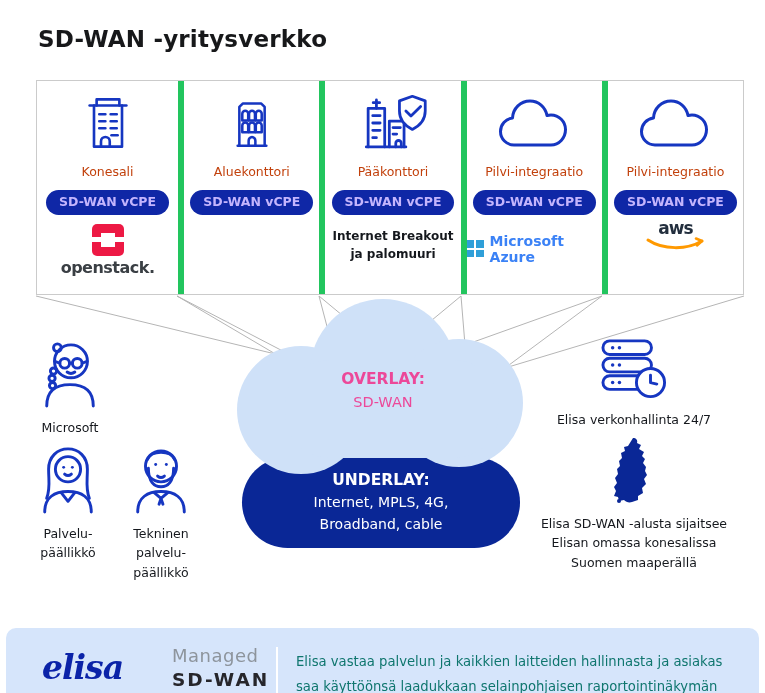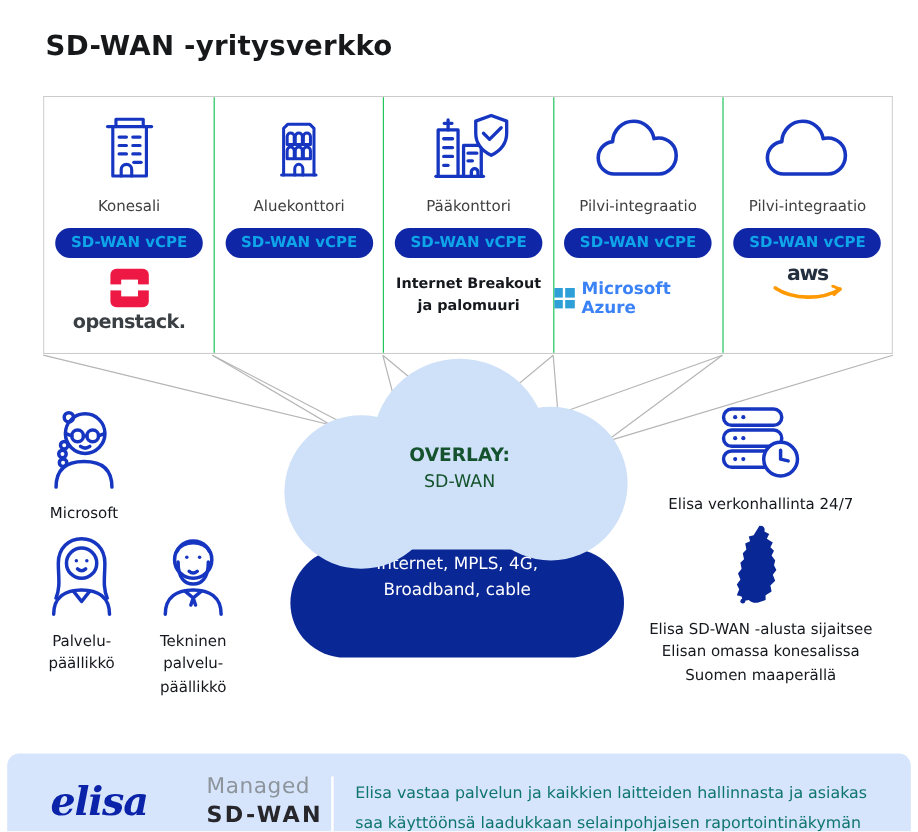--- a/index.html
+++ b/index.html
@@ -5,24 +5,24 @@
   html,body{margin:0;padding:0;background:#fff;}
   .page{position:relative;width:765px;height:693px;background:#ffffff;overflow:hidden;
         font-family:"DejaVu Sans",sans-serif;color:#17181a;}
   .title{position:absolute;left:38px;top:26px;font-size:23px;font-weight:bold;
          color:#17181a;letter-spacing:0.2px;}
   
   .cards{position:absolute;left:36px;top:80px;width:708px;height:215px;
          border:1px solid #cbcbcb;display:grid;grid-template-columns:repeat(5,1fr);
          background:#fff;box-sizing:border-box;}
   .card{display:flex;flex-direction:column;align-items:center;background:#fff;}
-  .card+.card{border-left:1px solid #22c55e;}
+  .card+.card{border-left:6px solid #22c55e;}
   .icon-wrap{height:66px;margin-top:9px;display:flex;align-items:center;justify-content:center;}
-  .card-label{margin-top:8px;font-size:12.5px;color:#404040;}
-  .badge{margin-top:11px;padding:6px 13px;background:#0f27a6;color:#0ea5e9;font-weight:bold;
+  .card-label{margin-top:8px;font-size:12.5px;color:#c2410c;}
+  .badge{margin-top:11px;padding:6px 13px;background:#0f27a6;color:#c4b5fd;font-weight:bold;
          font-size:12.5px;border-radius:16px;line-height:1;}
   .card-note{margin-top:12px;font-size:12px;font-weight:600;color:#15181d;text-align:center;
              line-height:1.5;white-space:pre-line;}
   .os-block{margin-top:9px;text-align:center;}
   .os-mark{width:32px;height:32px;background:#ed1944;border-radius:5px;position:relative;margin:0 auto;}
   .os-mark .os-hole{position:absolute;left:9px;top:9px;width:14px;height:14px;background:#fff;}
   .os-mark .os-slit{position:absolute;left:-1px;top:13.5px;width:34px;height:5px;background:#fff;}
   .os-word{font-size:16px;font-weight:600;color:#3a3f44;letter-spacing:-0.5px;margin-top:2px;}
   .az-block{margin-top:18px;display:flex;align-items:center;gap:6px;}
   .az-mark{width:17px;height:17px;display:grid;grid-template-columns:7.5px 7.5px;
@@ -31,21 +31,21 @@
   .az-word{font-size:14px;font-weight:600;color:#3b82f6;}
   .aws-block{margin-top:5px;text-align:center;}
   .aws-word{font-size:17px;font-weight:bold;color:#232f3e;letter-spacing:-1px;line-height:1;}
   
   .links{position:absolute;left:0;top:0;pointer-events:none;}
   .pill{position:absolute;left:242px;top:457px;width:278px;height:91px;border-radius:46px;
         background:#0a2796;color:#fff;text-align:center;}
   .pill .t1{margin-top:14px;font-size:15.5px;font-weight:bold;}
   .pill .t2{margin-top:3px;font-size:14px;line-height:1.55;white-space:pre-line;}
   .bigcloud{position:absolute;left:233px;top:298px;pointer-events:none;}
-  .overlay-label{position:absolute;left:283px;top:370px;width:200px;text-align:center;color:#14532d;}
+  .overlay-label{position:absolute;left:283px;top:370px;width:200px;text-align:center;color:#ec4899;}
   .overlay-label .t1{font-size:15.5px;font-weight:bold;}
   .overlay-label .t2{font-size:14.5px;margin-top:6px;}
   
   .person{position:absolute;text-align:center;}
   .side-label{margin-top:6px;font-size:12.5px;line-height:1.55;color:#15181d;white-space:pre-line;}
   .p1{left:30px;top:336px;width:80px;}
   .p2{left:24px;top:442px;width:88px;}
   .p3{left:116px;top:442px;width:90px;}
   .monitoring{position:absolute;left:522px;top:338px;width:224px;text-align:center;}
   .platform{position:absolute;left:518px;top:438px;width:232px;text-align:center;}
@@ -177,20 +177,21 @@
         <div class="aws-word">aws</div>
         <svg width="60" height="16" viewBox="0 0 60 16">
           <path d="M3,3 C18,13 42,13 57,4" stroke="#ff9900" stroke-width="3" fill="none" stroke-linecap="round"></path>
           <path d="M57,4 l-6,-2.5 M57,4 l-5,4.5" stroke="#ff9900" stroke-width="2.5" fill="none" stroke-linecap="round"></path>
         </svg>
       </div>
     </div>
   </div>
 
   <div class="pill">
+    <div class="t1">UNDERLAY:</div>
     <div class="t2">Internet, MPLS, 4G,
 Broadband, cable</div>
   </div>
 
   <svg class="bigcloud" width="300" height="185" viewBox="0 0 300 185">
     <g fill="#cfe1f8">
       <circle cx="68" cy="112" r="64"></circle>
       <circle cx="150" cy="74" r="73"></circle>
       <circle cx="226" cy="105" r="64"></circle>
       <rect x="52" y="62" width="214" height="98" rx="45"></rect>

